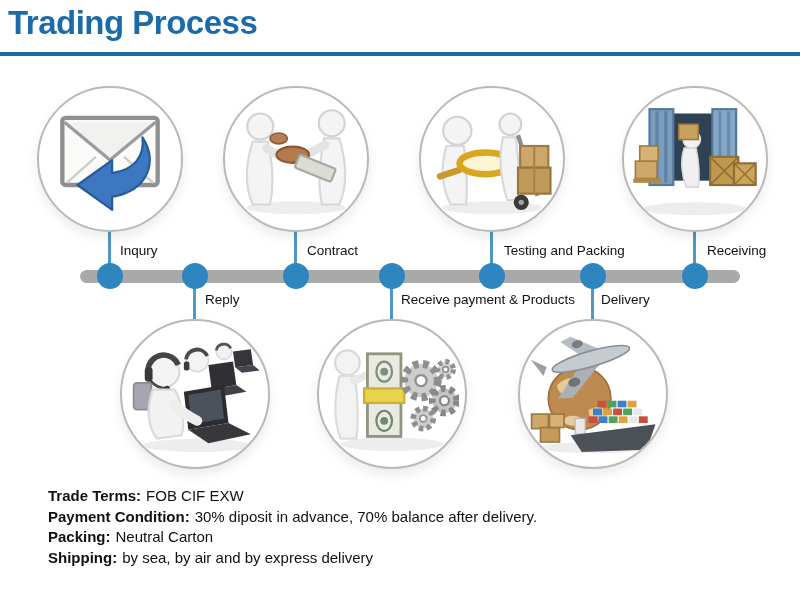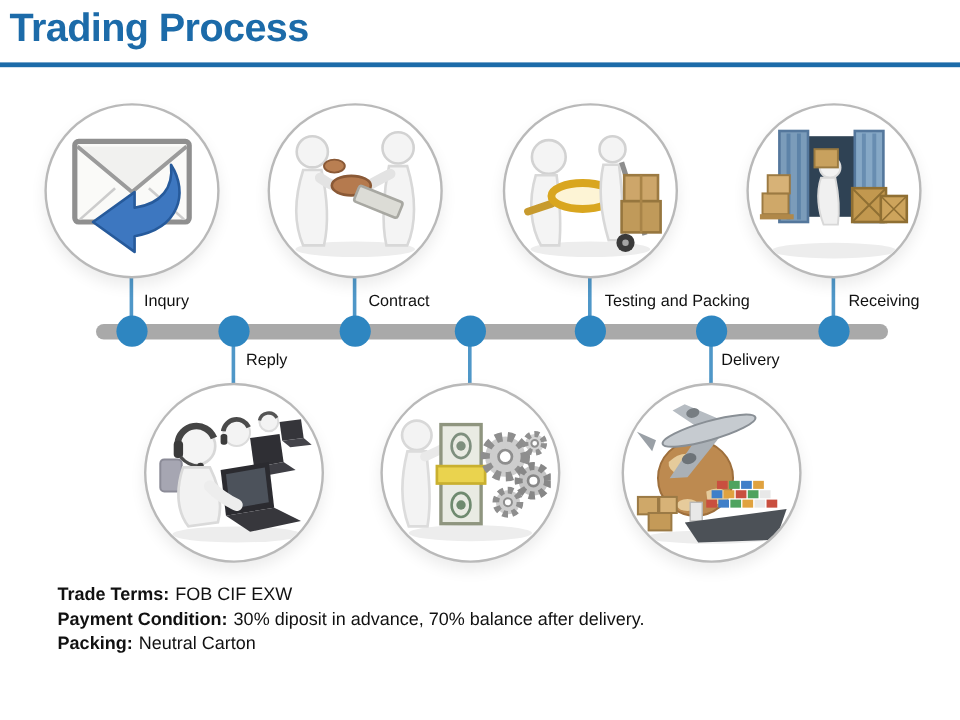--- a/index.html
+++ b/index.html
@@ -97,20 +97,21 @@
       <path d="M100 41 C107 64 107 86 100 102 L84 102 C80 84 82 60 86 41 Z" fill="#f4f4f4" stroke="#d8d8d8" stroke-width="2"></path>
       <path d="M87 47 C77 52 70 56 63 60" fill="none" stroke="#e3e3e3" stroke-width="8" stroke-linecap="round"></path>
       <ellipse cx="44" cy="41" rx="8" ry="5" fill="#b97f52" stroke="#8a5936" stroke-width="1.5"></ellipse>
       <ellipse cx="57" cy="56" rx="15" ry="7.5" fill="#b57a4e" stroke="#8a5936" stroke-width="2"></ellipse>
       <rect x="60" y="62" width="36" height="13" rx="2" fill="#dcdcd6" stroke="#a8a8a2" stroke-width="2" transform="rotate(22 78 68)"></rect>
     </svg>
   </div>
 
   <div class="connector" style="left:390px;top:281px;height:40px;"></div>
   <div class="dot" style="left:379px;top:263px;"></div>
+  <div class="step-label" style="left:401px;top:292px;">Receive payment &amp; Products</div>
   <div class="circle bottom" style="left:317px;">
     <svg viewBox="0 0 120 120">
       <ellipse cx="60" cy="105" rx="46" ry="6" fill="#ededed"></ellipse>
       <circle cx="20" cy="32" r="11" fill="#f3f3f3" stroke="#d8d8d8" stroke-width="2"></circle>
       <path d="M13 44 C8 64 8 84 14 100 L28 100 C31 82 29 62 27 44 Z" fill="#f3f3f3" stroke="#dcdcdc" stroke-width="2"></path>
       <path d="M26 48 C31 46 35 44 39 42" fill="none" stroke="#e9e9e9" stroke-width="7" stroke-linecap="round"></path>
       <rect x="38" y="24" width="30" height="74" fill="#e9ebe3" stroke="#8f957f" stroke-width="2.5"></rect>
       <ellipse cx="53" cy="40" rx="7" ry="9" fill="none" stroke="#7e8f7e" stroke-width="2"></ellipse>
       <circle cx="53" cy="40" r="3.5" fill="#7e8f7e"></circle>
       <ellipse cx="53" cy="84" rx="7" ry="9" fill="none" stroke="#6f8a6f" stroke-width="2"></ellipse>
@@ -212,15 +213,16 @@
       <rect x="5" y="62" width="20" height="16" fill="#cfa869" stroke="#9c7a42" stroke-width="1.5"></rect>
       <rect x="9" y="48" width="17" height="14" fill="#d7b277" stroke="#9c7a42" stroke-width="1.5"></rect>
       <rect x="3" y="78" width="26" height="4" fill="#b08849"></rect>
     </svg>
   </div>
 
   <div class="terms">
     <div><b>Trade Terms:</b><span>FOB CIF EXW</span></div>
     <div><b>Payment Condition:</b><span>30% diposit in advance, 70% balance after delivery.</span></div>
     <div><b>Packing:</b><span>Neutral Carton</span></div>
+    <div><b>Shipping:</b><span>by sea, by air and by express delivery</span></div>
   </div>
 
 </div>
 
 </body></html>

